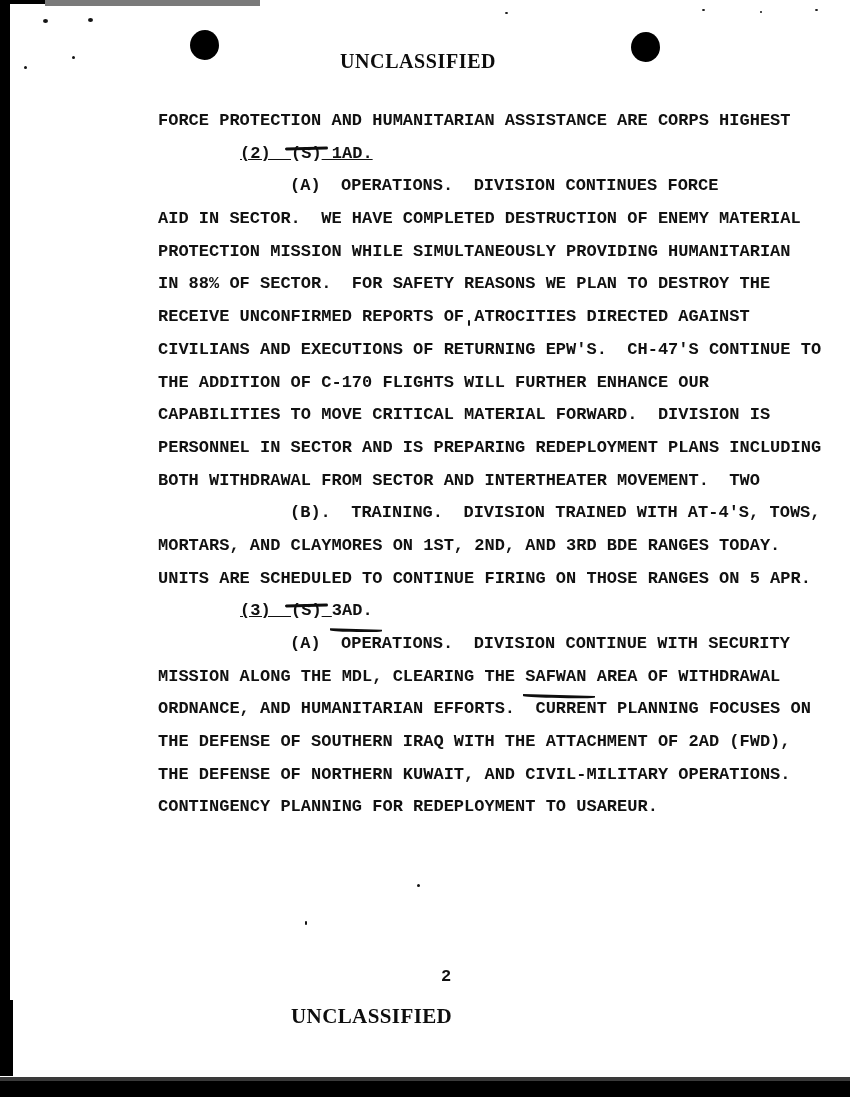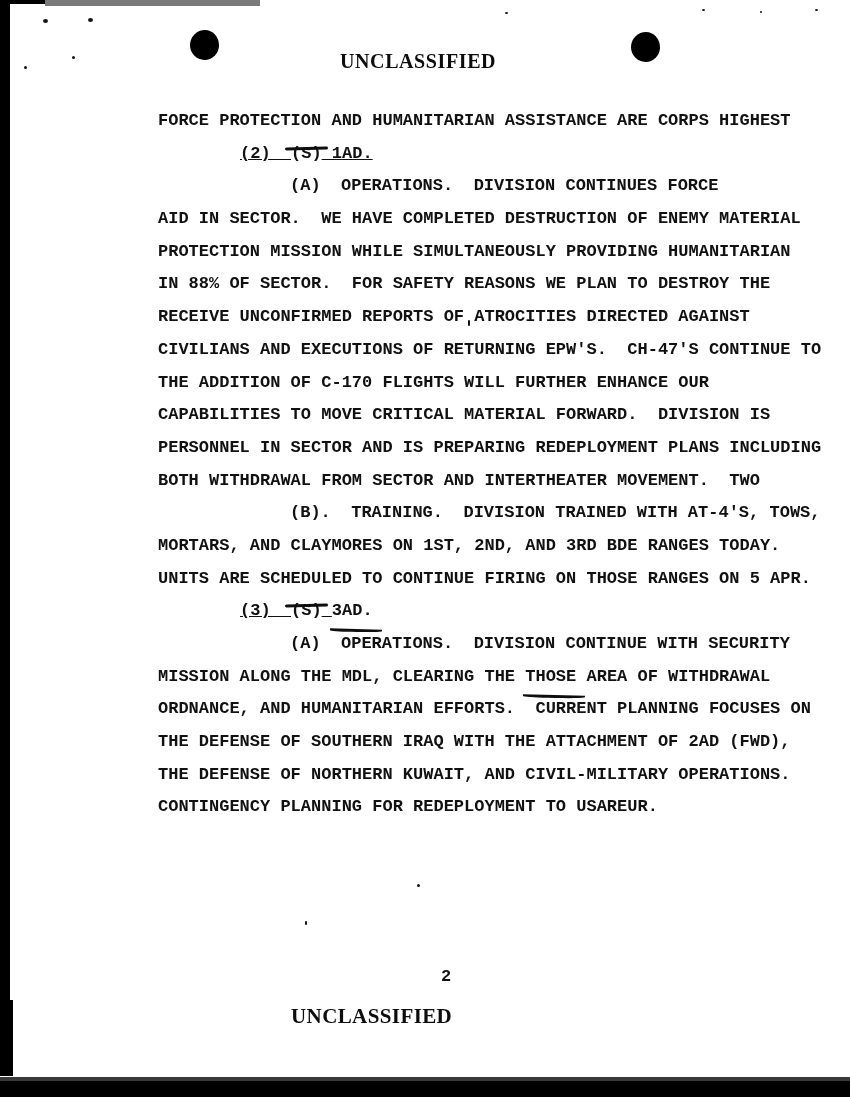--- a/index.html
+++ b/index.html
@@ -77,21 +77,21 @@
     <div class="line">CIVILIANS AND EXECUTIONS OF RETURNING EPW'S.  CH-47'S CONTINUE TO</div>
     <div class="line">THE ADDITION OF C-170 FLIGHTS WILL FURTHER ENHANCE OUR</div>
     <div class="line">CAPABILITIES TO MOVE CRITICAL MATERIAL FORWARD.  DIVISION IS</div>
     <div class="line">PERSONNEL IN SECTOR AND IS PREPARING REDEPLOYMENT PLANS INCLUDING</div>
     <div class="line">BOTH WITHDRAWAL FROM SECTOR AND INTERTHEATER MOVEMENT.  TWO</div>
     <div class="line ind2">(B).  TRAINING.  DIVISION TRAINED WITH AT-4'S, TOWS,</div>
     <div class="line">MORTARS, AND CLAYMORES ON 1ST, 2ND, AND 3RD BDE RANGES TODAY.</div>
     <div class="line">UNITS ARE SCHEDULED TO CONTINUE FIRING ON THOSE RANGES ON 5 APR.</div>
     <div class="line ind1"><span>(3)  </span><span class="struck">(S)</span><span> </span><span class="hand-underline">3AD.</span></div>
     <div class="line ind2">(A)  OPERATIONS.  DIVISION CONTINUE WITH SECURITY</div>
-    <div class="line"><span>MISSION ALONG THE MDL, CLEARING THE </span><span class="hand-underline">THOSE</span><span> AREA OF WITHDRAWAL</span></div>
+    <div class="line"><span>MISSION ALONG THE MDL, CLEARING THE </span><span class="hand-underline">SAFWAN</span><span> AREA OF WITHDRAWAL</span></div>
     <div class="line">ORDNANCE, AND HUMANITARIAN EFFORTS.  CURRENT PLANNING FOCUSES ON</div>
     <div class="line">THE DEFENSE OF SOUTHERN IRAQ WITH THE ATTACHMENT OF 2AD (FWD),</div>
     <div class="line">THE DEFENSE OF NORTHERN KUWAIT, AND CIVIL-MILITARY OPERATIONS.</div>
     <div class="line">CONTINGENCY PLANNING FOR REDEPLOYMENT TO USAREUR.</div>
   </div>
 
   <div class="pagenum">2</div>
   <div class="clsf bottom">UNCLASSIFIED</div>
 
 </div>

